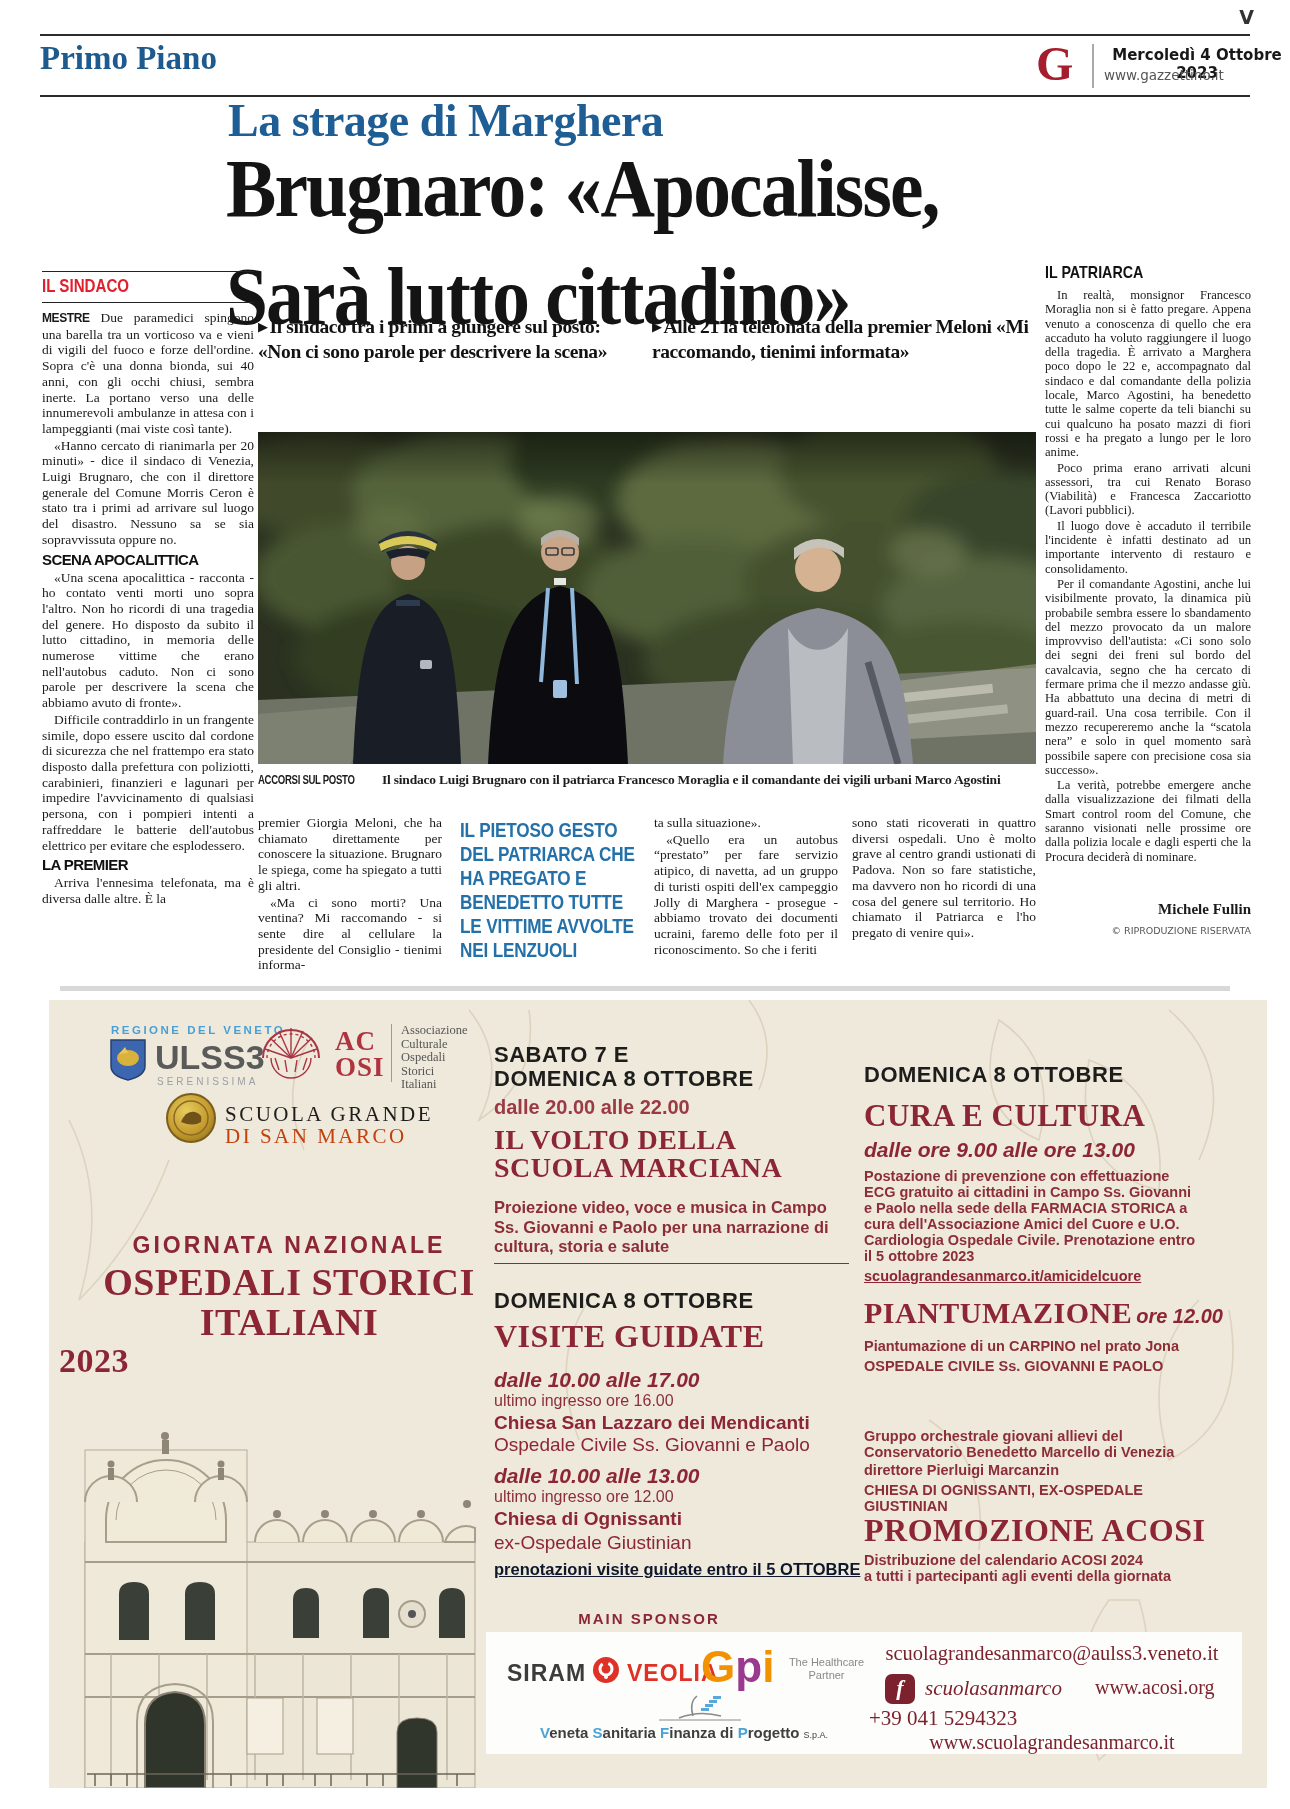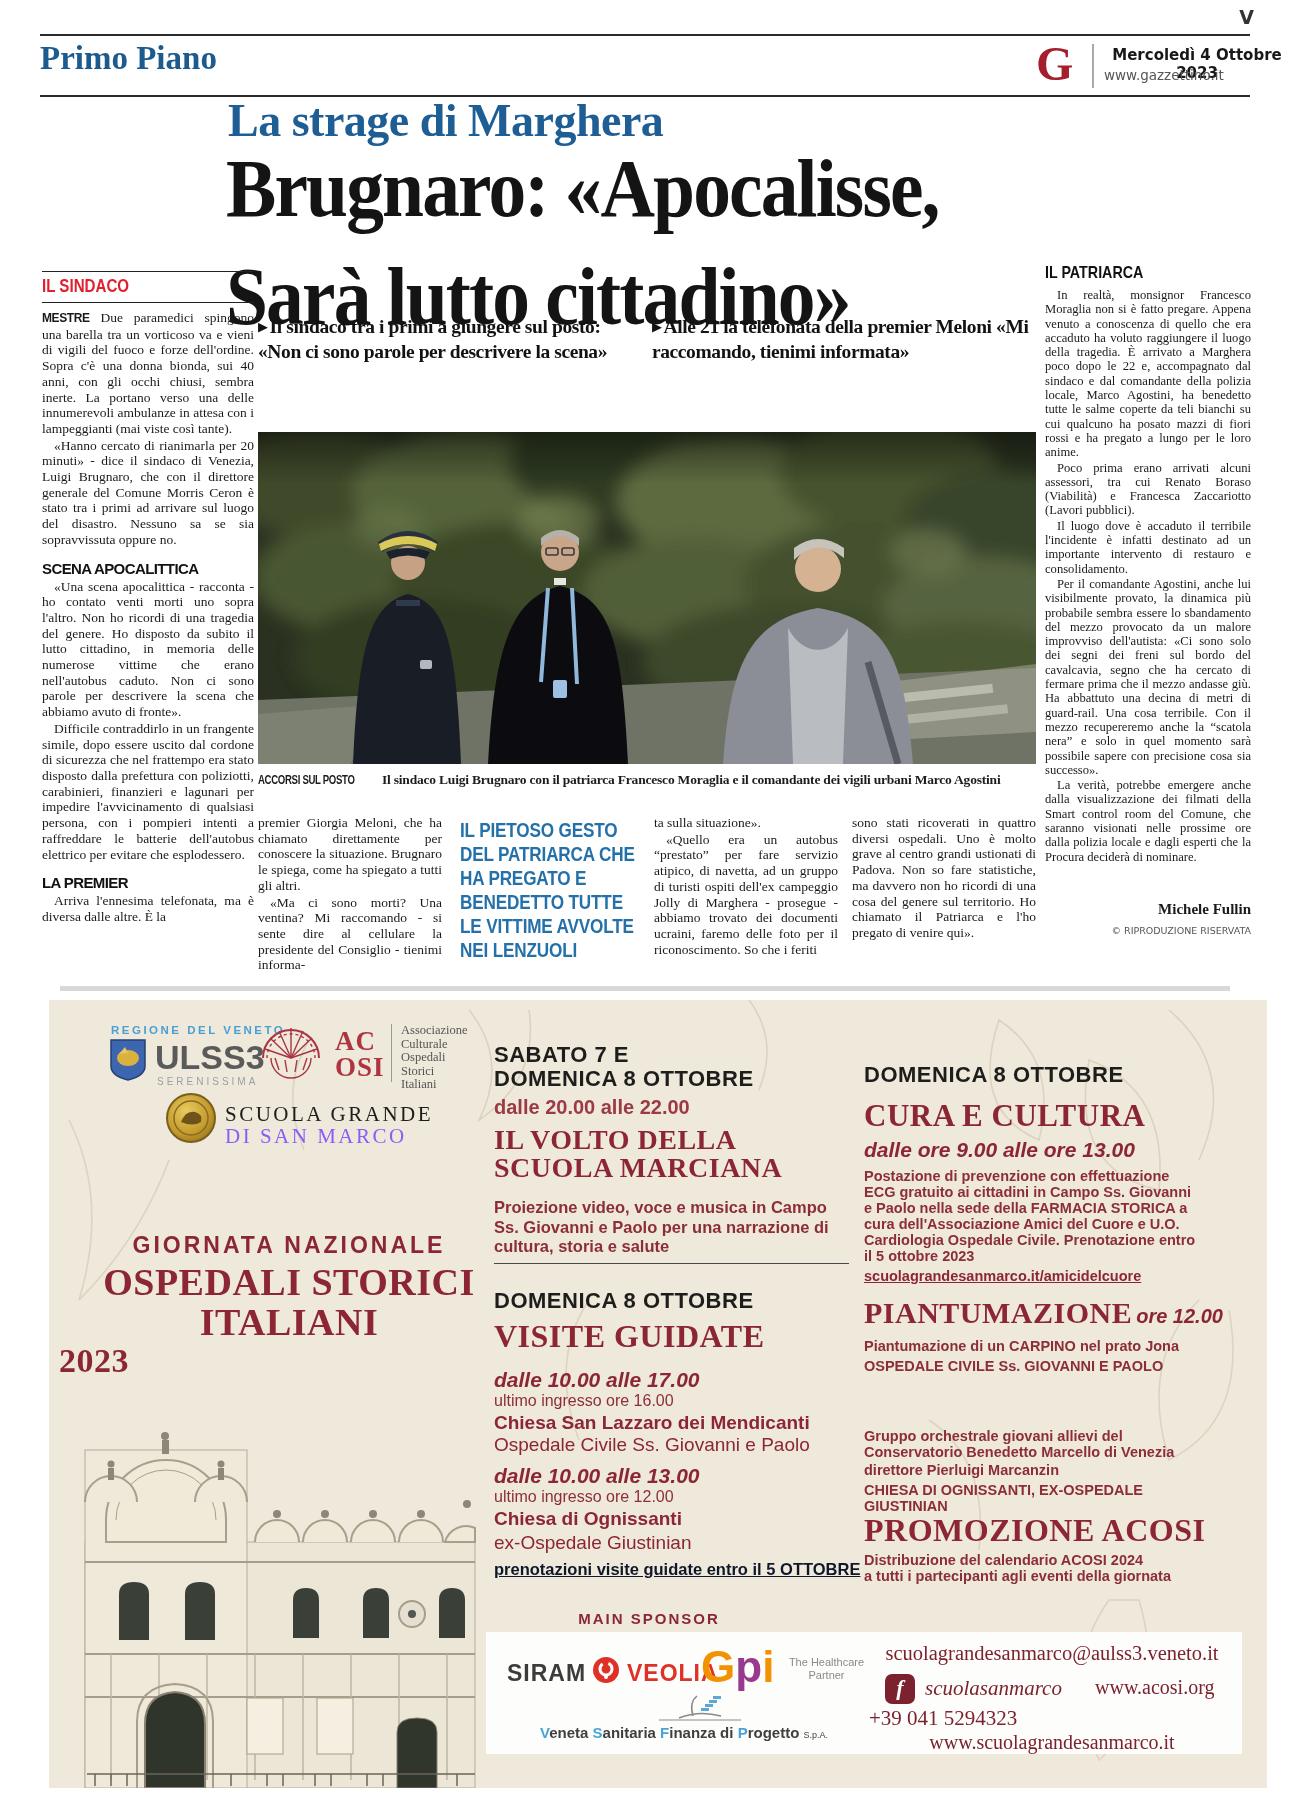--- a/index.html
+++ b/index.html
@@ -22,21 +22,21 @@
         font-family:"Liberation Sans",sans-serif;font-weight:700;}
   .col-label{position:absolute;border-top:1.5px solid #222;border-bottom:1.5px solid #222;padding:4px 0 5px;}
   .col-label .cond{font-size:18px;}
   .red{color:#e1202e;}
   .body-col{position:absolute;text-align:justify;overflow:hidden;}
   .body-col p{margin:0 0 1px;}
   .lcol{font-size:13.5px;line-height:15.7px;}
   .rcol{font-size:12.6px;line-height:14.3px;}
   .ind{text-indent:12px;}
   .leadin{font-family:"Liberation Sans",sans-serif;font-weight:700;font-size:12px;letter-spacing:-0.4px;}
-  .subhead{margin:12px 0 2px;font:700 15px "Liberation Sans",sans-serif;letter-spacing:-0.6px;color:#111;}
+  .subhead{margin:3px 0 2px;font:700 15px "Liberation Sans",sans-serif;letter-spacing:-0.6px;color:#111;}
   .deck{position:absolute;left:258px;top:314px;width:780px;display:flex;gap:22px;}
   .deck-item{font:700 19.5px/25px "Liberation Serif",serif;color:#121212;letter-spacing:-0.4px;}
   .tri{font-family:"DejaVu Sans",sans-serif;font-size:13px;vertical-align:2px;margin-right:2px;}
   .photo{position:absolute;left:258px;top:432px;width:778px;height:332px;background:#232a1c;overflow:hidden;}
   .caption{position:absolute;left:258px;top:772px;width:780px;font:700 13.5px "Liberation Serif",serif;color:#1c1c1c;letter-spacing:-0.2px;white-space:nowrap;}
   .caption .leadin{font-size:12px;}
   .pull-quote{position:absolute;color:#2470a8;}
   .pull-quote .inner{display:inline-block;transform:scaleX(0.88);transform-origin:0 0;width:208px;
         font:700 19.5px/24px "Liberation Sans",sans-serif;letter-spacing:-0.2px;}
   .byline{position:absolute;font:700 15px "Liberation Serif",serif;text-align:right;}
@@ -263,21 +263,21 @@
         <stop offset="0" stop-color="#e7cb5e"></stop>
             <stop offset="0.6" stop-color="#c49a2c"></stop>
             <stop offset="1" stop-color="#8a6d1f"></stop>
       </radialGradient>
         </defs>
       <circle cx="26" cy="26" r="24" fill="url(#gold)" stroke="#7a5e1d" stroke-width="2"></circle>
       <circle cx="26" cy="26" r="17" fill="none" stroke="#8a6a24" stroke-width="1.5"></circle>
       <path d="M16,30 q5,-12 14,-10 q8,2 6,10 q-8,5 -20,0 Z" fill="#6e521a"></path>
     </svg>
     <div class="abs" style="left:176px;top:102px;font:400 21px 'Liberation Serif',serif;letter-spacing:2.5px;color:#1d1d1b">SCUOLA GRANDE</div>
-    <div class="abs" style="left:176px;top:124px;font:400 21px 'Liberation Serif',serif;letter-spacing:2.5px;color:#8b5cf6">DI SAN MARCO</div>
+    <div class="abs" style="left:176px;top:124px;font:400 21px 'Liberation Serif',serif;letter-spacing:2.5px;color:#c2410c">DI SAN MARCO</div>
 
     <div class="abs ad-sans" style="left:30px;top:232px;width:420px;text-align:center;font-weight:700;font-size:23px;letter-spacing:3px;color:#8c2634">GIORNATA NAZIONALE</div>
     <div class="abs ad-serif-title" style="left:10px;top:260px;width:460px;text-align:center;font-size:38px">OSPEDALI STORICI</div>
     <div class="abs ad-serif-title" style="left:10px;top:300px;width:460px;text-align:center;font-size:38px">ITALIANI</div>
     <div class="abs ad-serif-title" style="left:10px;top:342px;width:460px;font-size:34px">2023</div>
 
     <svg class="abs" style="left:18px;top:392px" width="424" height="396" viewBox="0 0 424 396">
       <rect x="18" y="150" width="390" height="246" fill="#ece6d6" stroke="#b5ab99"></rect>
       <rect x="18" y="58" width="162" height="338" fill="#efe9d9" stroke="#b5ab99"></rect>
       <path d="M39,128 A60,60 0 0 1 159,128 L159,150 L39,150 Z" fill="#f0ead9" stroke="#a89e8b" stroke-width="2"></path>

